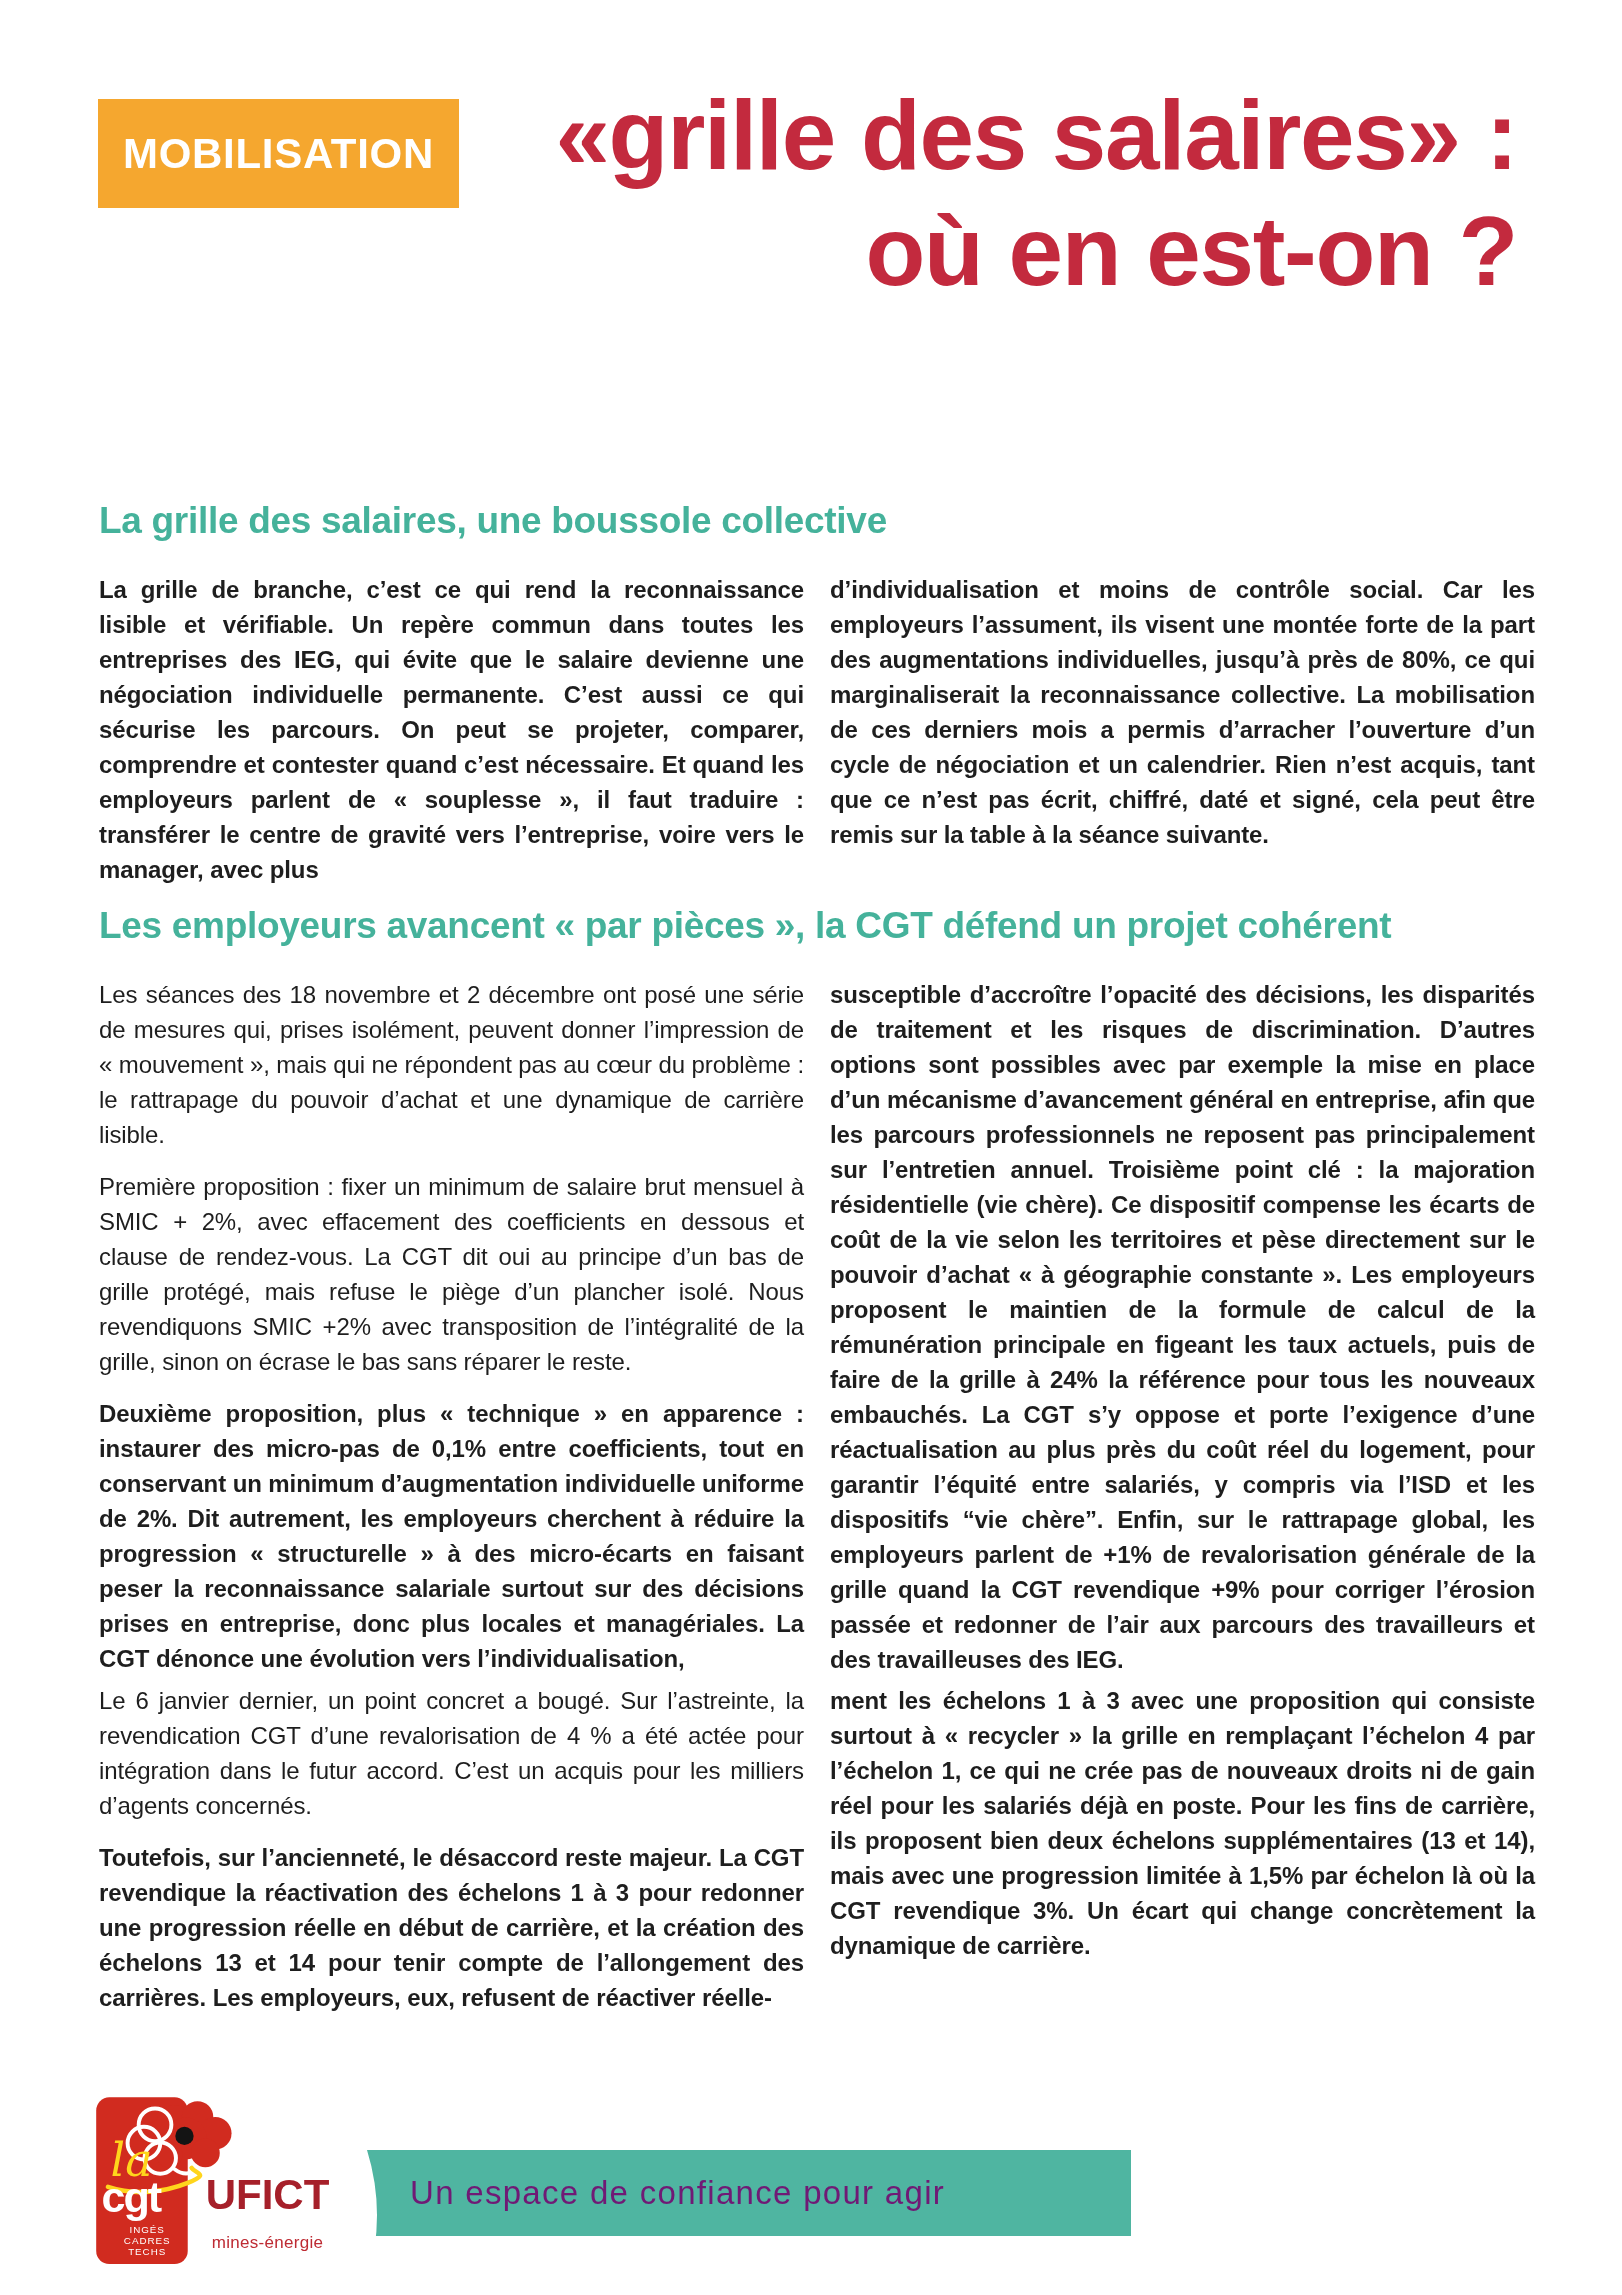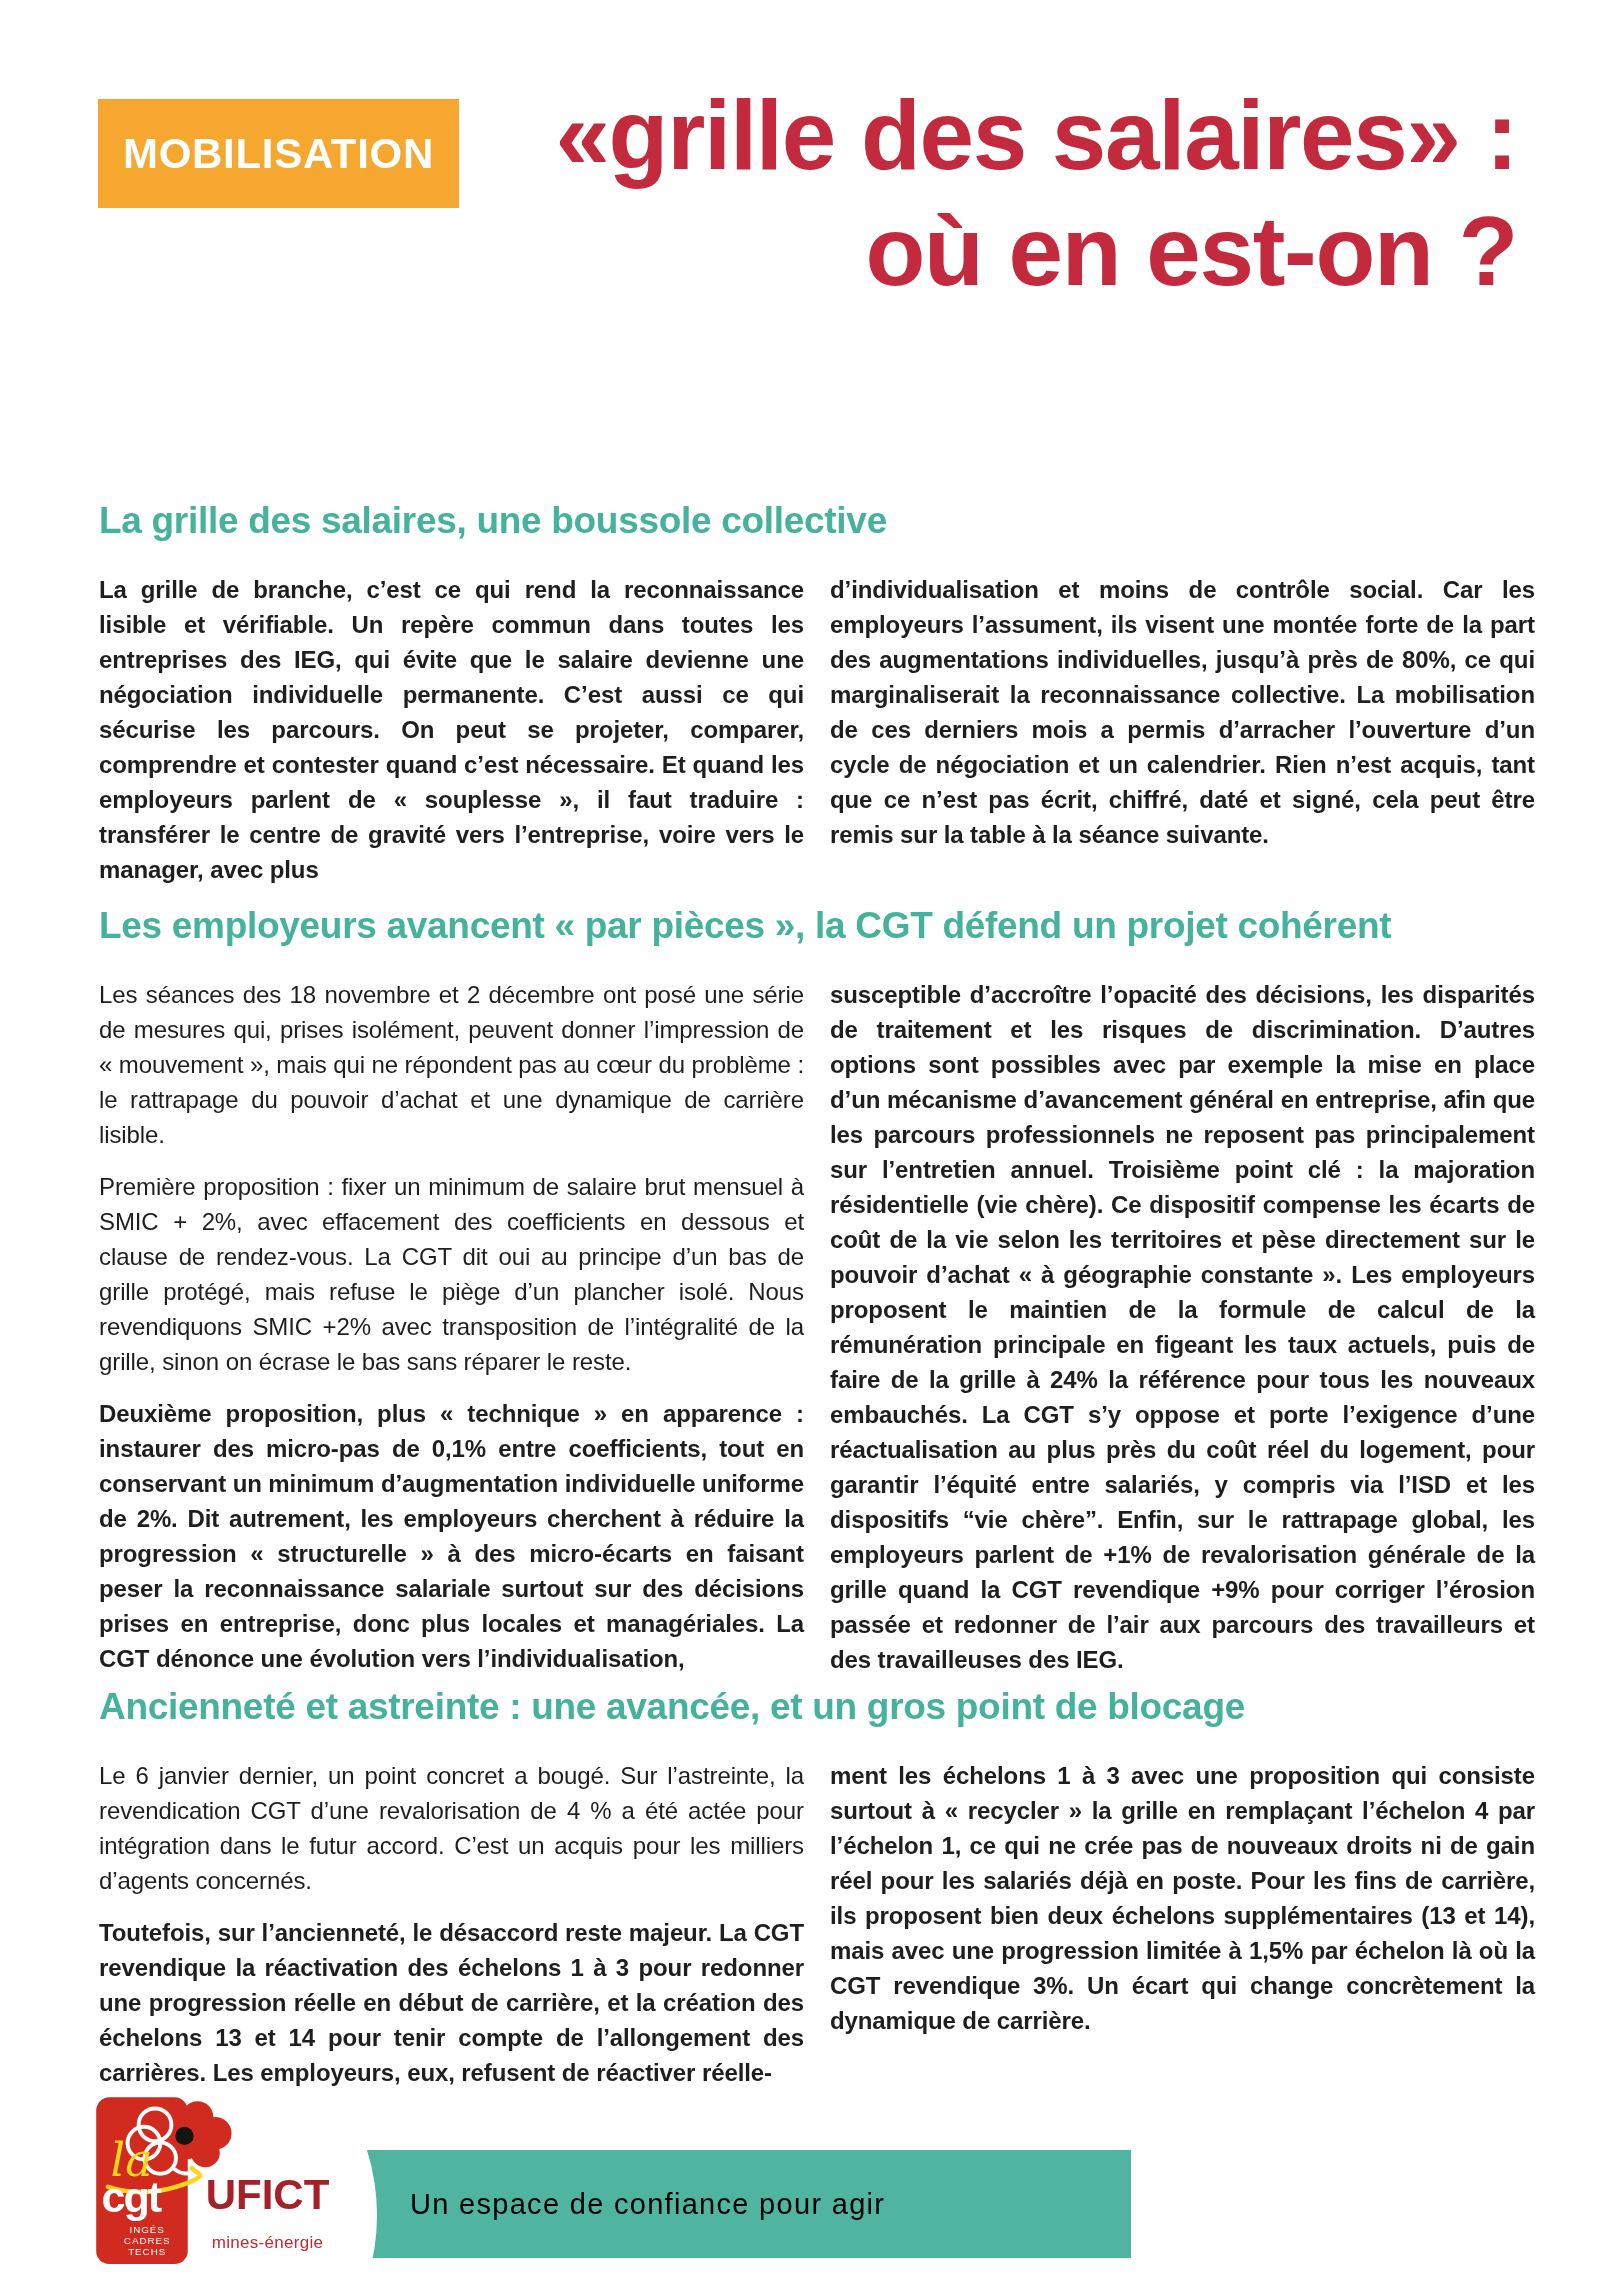--- a/index.html
+++ b/index.html
@@ -39,26 +39,26 @@
   .col p:last-child{margin-bottom:0;font-weight:bold;}
   .s1{top:497px;}
   .s2{top:902px;}
   .s3{top:1683px;}
   
   .logo-svg{position:absolute;left:96px;top:2096px;}
   .ufict-block{position:absolute;left:198px;top:2174px;width:139px;text-align:center;}
   .ufict-name{font-size:42px;font-weight:bold;color:#A6202A;line-height:1;letter-spacing:0;}
   .ufict-sub{font-size:17px;color:#BE2B33;margin-top:17px;letter-spacing:0.3px;}
   .banner{
-    position:absolute;left:337px;top:2150px;width:794px;height:108px;
+    position:absolute;left:337px;top:2150px;width:794px;height:86px;
     background:#4FB5A1;
     clip-path:path("M30,0 L1213,0 L1213,131 L30,131 Q50,65 30,0 Z");
     display:flex;align-items:center;
     box-sizing:border-box;padding-left:73px;
-    color:#000000;font-size:29px;letter-spacing:1.3px;white-space:nowrap;
+    color:#701a75;font-size:33px;letter-spacing:1.3px;white-space:nowrap;
   }
 </style>
 </head>
 <body>
 
 <div class="page">
 
   <div class="badge">
     <span>MOBILISATION</span>
   </div>
@@ -88,21 +88,20 @@
         <p>Première proposition : fixer un minimum de salaire brut mensuel à SMIC + 2%, avec effacement des coefficients en dessous et clause de rendez-vous. La CGT dit oui au principe d’un bas de grille protégé, mais refuse le piège d’un plancher isolé. Nous revendiquons SMIC +2% avec transposition de l’intégralité de la grille, sinon on écrase le bas sans réparer le reste.</p>
         <p>Deuxième proposition, plus « technique » en apparence : instaurer des micro-pas de 0,1% entre coefficients, tout en conservant un minimum d’augmentation individuelle uniforme de 2%. Dit autrement, les employeurs cherchent à réduire la progression « structurelle » à des micro-écarts en faisant peser la reconnaissance salariale surtout sur des décisions prises en entreprise, donc plus locales et managériales. La CGT dénonce une évolution vers l’individualisation,</p>
       </div>
       <div class="col">
         <p>susceptible d’accroître l’opacité des décisions, les disparités de traitement et les risques de discrimination. D’autres options sont possibles avec par exemple la mise en place d’un mécanisme d’avancement général en entreprise, afin que les parcours professionnels ne reposent pas principalement sur l’entretien annuel. Troisième point clé : la majoration résidentielle (vie chère). Ce dispositif compense les écarts de coût de la vie selon les territoires et pèse directement sur le pouvoir d’achat « à géographie constante ». Les employeurs proposent le maintien de la formule de calcul de la rémunération principale en figeant les taux actuels, puis de faire de la grille à 24% la référence pour tous les nouveaux embauchés. La CGT s’y oppose et porte l’exigence d’une réactualisation au plus près du coût réel du logement, pour garantir l’équité entre salariés, y compris via l’ISD et les dispositifs “vie chère”. Enfin, sur le rattrapage global, les employeurs parlent de +1% de revalorisation générale de la grille quand la CGT revendique +9% pour corriger l’érosion passée et redonner de l’air aux parcours des travailleurs et des travailleuses des IEG.</p>
       </div>
     </div>
   </div>
 
   <div class="section s3">
-    <h2>Ancienneté et astreinte : une avancée, et un gros point de blocage</h2>
     <div class="cols">
       <div class="col">
         <p>Le 6 janvier dernier, un point concret a bougé. Sur l’astreinte, la revendication CGT d’une revalorisation de 4 % a été actée pour intégration dans le futur accord. C’est un acquis pour les milliers d’agents concernés.</p>
         <p>Toutefois, sur l’ancienneté, le désaccord reste majeur. La CGT revendique la réactivation des échelons 1 à 3 pour redonner une progression réelle en début de carrière, et la création des échelons 13 et 14 pour tenir compte de l’allongement des carrières. Les employeurs, eux, refusent de réactiver réelle-</p>
       </div>
       <div class="col">
         <p>ment les échelons 1 à 3 avec une proposition qui consiste surtout à « recycler » la grille en remplaçant l’échelon 4 par l’échelon 1, ce qui ne crée pas de nouveaux droits ni de gain réel pour les salariés déjà en poste. Pour les fins de carrière, ils proposent bien deux échelons supplémentaires (13 et 14), mais avec une progression limitée à 1,5% par échelon là où la CGT revendique 3%. Un écart qui change concrètement la dynamique de carrière.</p>
       </div>
     </div>
   </div>

